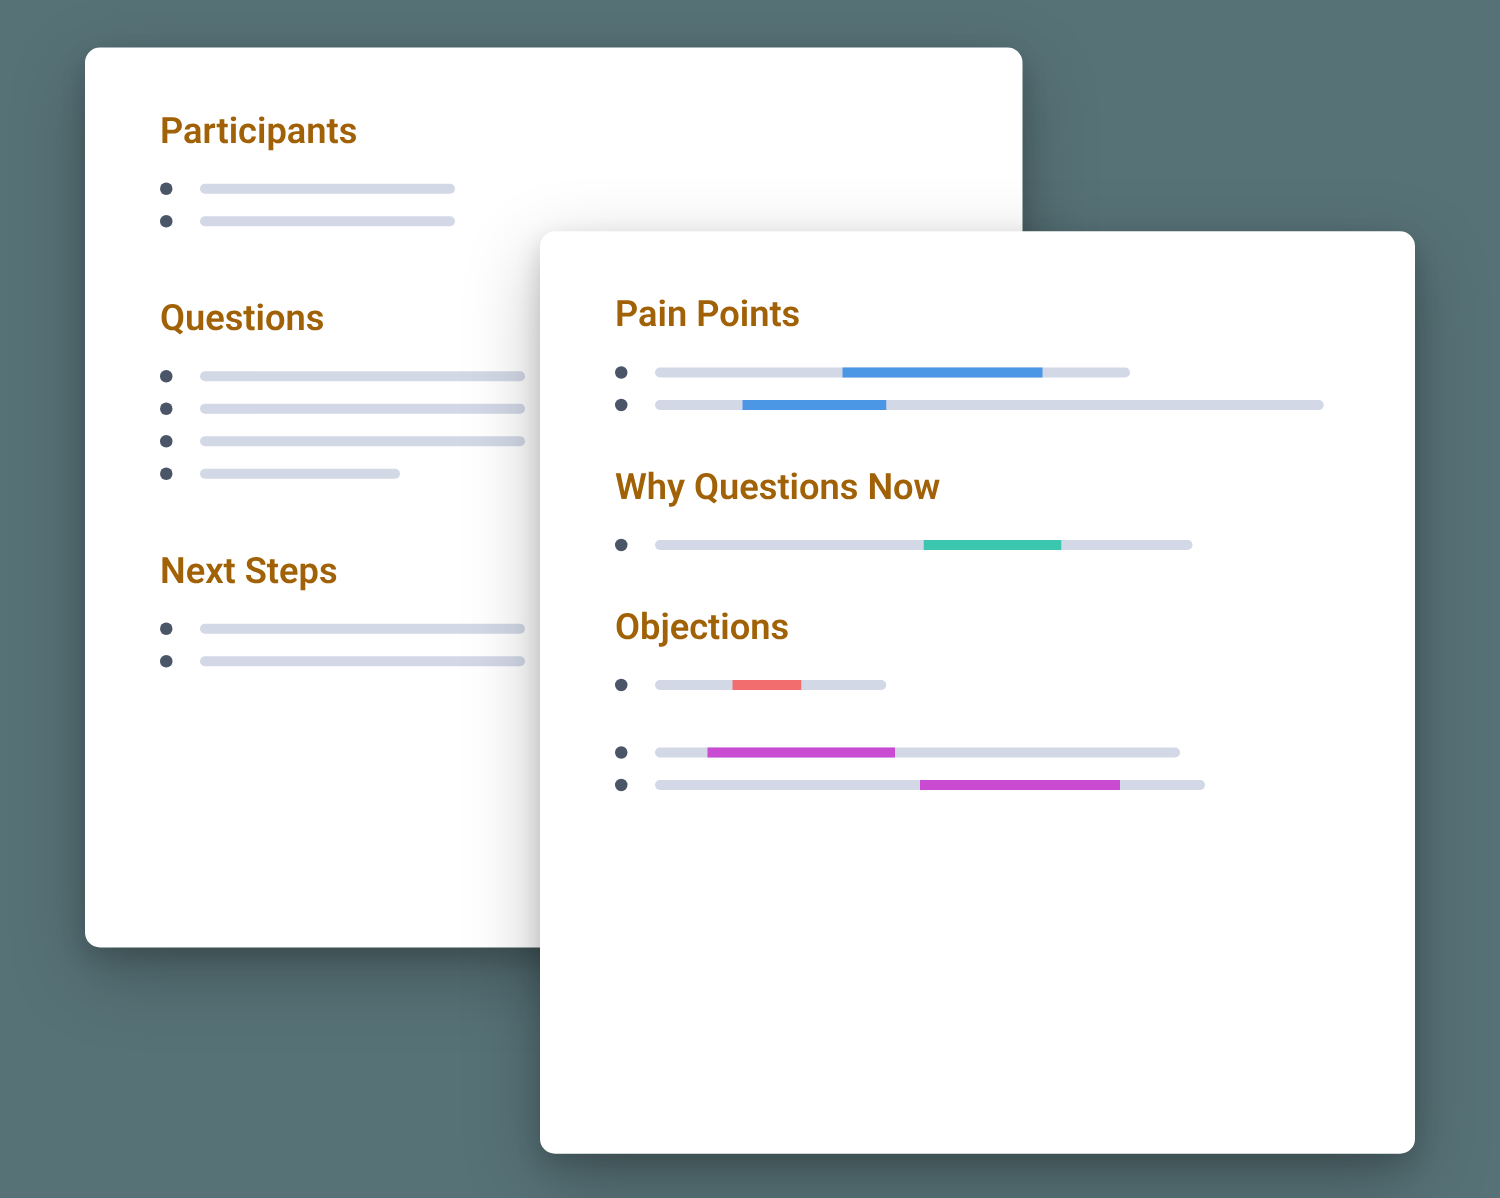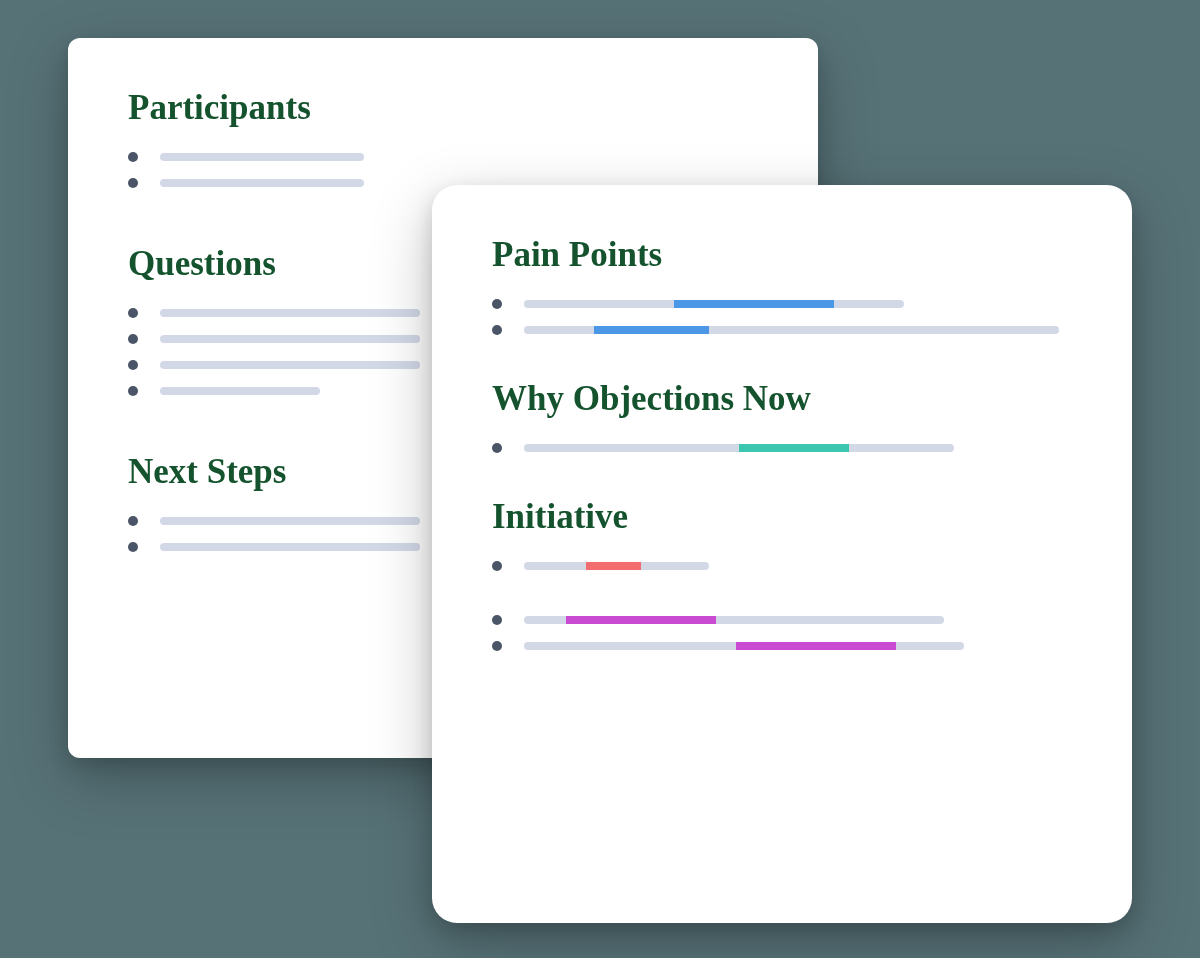--- a/index.html
+++ b/index.html
@@ -23,31 +23,29 @@
       left: 68px;
       width: 750px;
       height: 720px;
     }
     .card-front {
       top: 185px;
       left: 432px;
       width: 700px;
       height: 738px;
       padding-bottom: 40px;
-      border-radius: 25px;
     }
     .section { margin-bottom: 56px; }
     .card-front .section { margin-bottom: 44px; }
     .section:last-child { margin-bottom: 0; }
     .section-title {
-      font-size: 35px;
+      font-size: 29px;
       font-weight: 600;
-      color: #14532d;
+      color: #a16207;
       margin-bottom: 24px;
-      font-family: Liberation Serif, serif;
     }
     .bullet-row {
       display: flex;
       align-items: center;
       margin-bottom: 16px;
     }
     .bullet-dot {
       width: 10px;
       height: 10px;
       background: #4a5568;
@@ -133,31 +131,31 @@
     </div>
     <div class="bullet-row">
       <div class="bullet-dot"></div>
       <div class="bar-track" style="width:535px">
         <div class="bar-hl c-blue" style="left:70px;width:115px"></div>
       </div>
     </div>
   </div>
 
   <div class="section">
-    <div class="section-title">Why Objections Now</div>
+    <div class="section-title">Why Questions Now</div>
     <div class="bullet-row">
       <div class="bullet-dot"></div>
       <div class="bar-track" style="width:430px">
         <div class="bar-hl c-teal" style="left:215px;width:110px"></div>
       </div>
     </div>
   </div>
 
   <div class="section">
-    <div class="section-title">Initiative</div>
+    <div class="section-title">Objections</div>
     <div class="bullet-row">
       <div class="bullet-dot"></div>
       <div class="bar-track" style="width:185px">
         <div class="bar-hl c-red" style="left:62px;width:55px"></div>
       </div>
     </div>
   </div>
 
   <div class="section">
     <div class="bullet-row">

